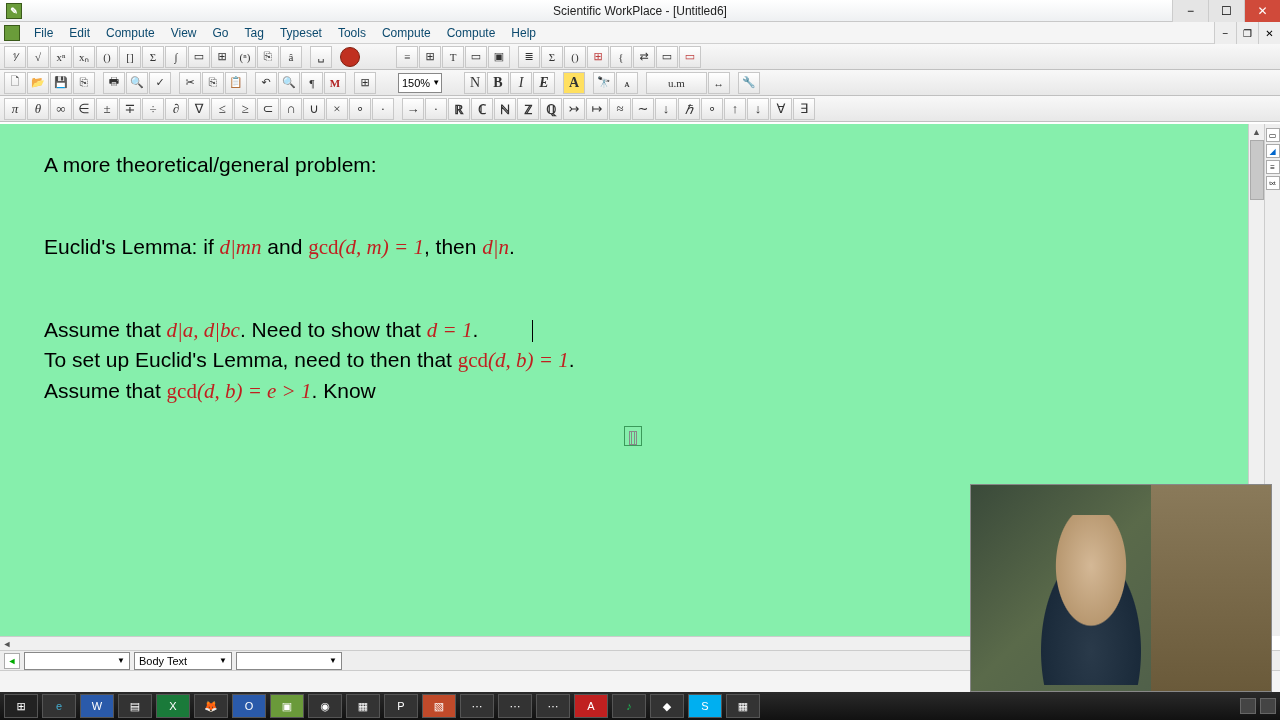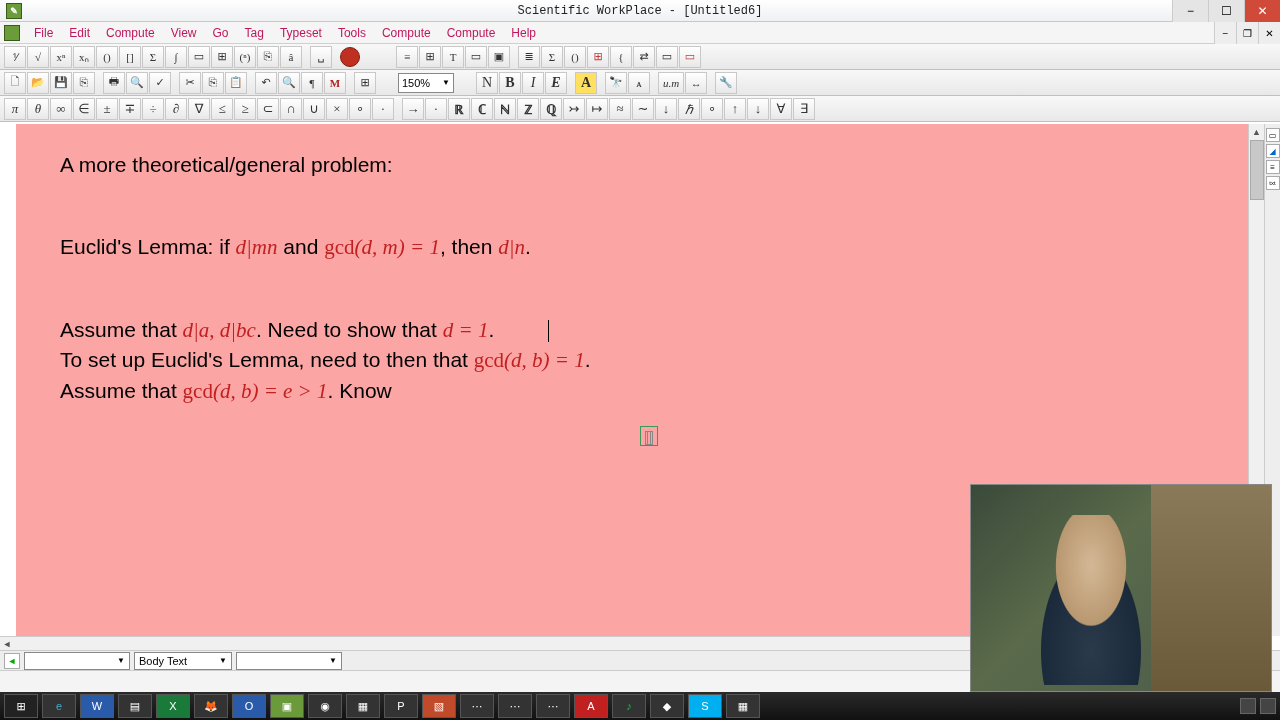--- a/index.html
+++ b/index.html
@@ -23,78 +23,78 @@
   .titlebar .appicon {
     width: 16px; height: 16px;
     background: #6a9c3a;
     border:1px solid #3a5a1a;
     margin: 0 6px;
     display:flex;align-items:center;justify-content:center;
     color:#fff;font-size:9px;font-weight:bold;
   }
   .titlebar .title {
     position:absolute; left:0; right:0; text-align:center;
-    font-size:12px; color:#222; pointer-events:none;font-family:Liberation Mono, monospace;
+    font-size:12px; color:#222; pointer-events:none;
   }
   .winbtns { position:absolute; right:0; top:0; display:flex; height:22px;}
   .winbtn { width:36px; height:22px; display:flex;align-items:center;justify-content:center; background:#e5e5e5; border-left:1px solid #ccc;}
   .winbtn.close { background:#d04a3a; color:#fff; }
   .menubar {
     height: 22px;
     background: #f5f5f5;
     border-bottom: 1px solid #d0d0d0;
     display:flex; align-items:center;
     padding-left:4px;
     position:relative;
   }
   .menubar .appicon2 {
     width:16px;height:16px;background:#6a9c3a;border:1px solid #3a5a1a;margin-right:6px;
   }
-  .menubar .mitem { padding: 3px 8px; font-size:12px; color:#be185d;text-align:center;}
+  .menubar .mitem { padding: 3px 8px; font-size:12px; color:#0c4a6e;text-align:center;}
   .mdibtns { position:absolute; right:0; top:0; display:flex; height:22px;}
   .mdibtn { width:22px;height:22px;display:flex;align-items:center;justify-content:center;border-left:1px solid #ccc;background:#eee;font-size:10px;}
   .toolbar {
     height: 26px;
     background: linear-gradient(#f8f8f8,#e8e8e8);
     border-bottom:1px solid #c0c0c0;
     display:flex;align-items:center;
     padding:0 4px;
     gap:1px;
   }
   .tbtn {
     width:22px;height:22px;
     border:1px solid #c8c8c8;
     background:linear-gradient(#fff,#e8e8e8);
     display:flex;align-items:center;justify-content:center;
     font-size:11px;color:#333;
     font-family: Georgia, "Times New Roman", serif;
   }
-  .tbtn.wide{width:auto;padding:0 4px;font-style:italic;}
+  .tbtn.wide{width:auto;padding:0 21px;}
   .tbtn.red{color:#b02020;}
   .tbtn.bold{font-weight:bold;}
   .tsep{width:6px;}
   .stopbtn{width:20px;height:20px;border-radius:50%;background:#c03020;border:1px solid #802010;}
   .zoomsel {
-    width: 56px; height:20px; font-size:11px;border:1px solid #888;background:#fff;
+    width: 44px; height:20px; font-size:11px;border:1px solid #888;background:#fff;
     display:flex;align-items:center;justify-content:space-between;padding:0 3px;
   }
   .nb{font-weight:normal;font-family:"Times New Roman",serif;font-size:14px;}
   .bb{font-weight:bold;font-family:"Times New Roman",serif;font-size:14px;}
   .ib{font-style:italic;font-family:"Times New Roman",serif;font-size:14px;}
   .eb{font-style:italic;font-weight:bold;font-family:"Times New Roman",serif;font-size:14px;}
   .highlight{background:#ffe060;}
   .mathrow .tbtn{font-family:"Times New Roman",serif;font-style:italic;font-size:13px;}
   .mathrow .tbtn.upright{font-style:normal;}
   .mathrow .bbfont{font-family:serif;font-weight:bold;font-style:normal;}
   .docarea {
     position:absolute;
-    top: 124px; left:16px;
+    top: 124px; left:0;
     width: 1248px;
     height: 512px;
-    background:#fca5a5;
+    background:#86efac;
     overflow:hidden;
   }
   .doc {
     padding: 26px 44px;
     font-family: Arial, Helvetica, sans-serif;
     font-size: 21px;
     color:#000;
     line-height:1.45;
   }
   .m{color:#c02020;font-family:"Times New Roman",serif;font-style:italic;}

